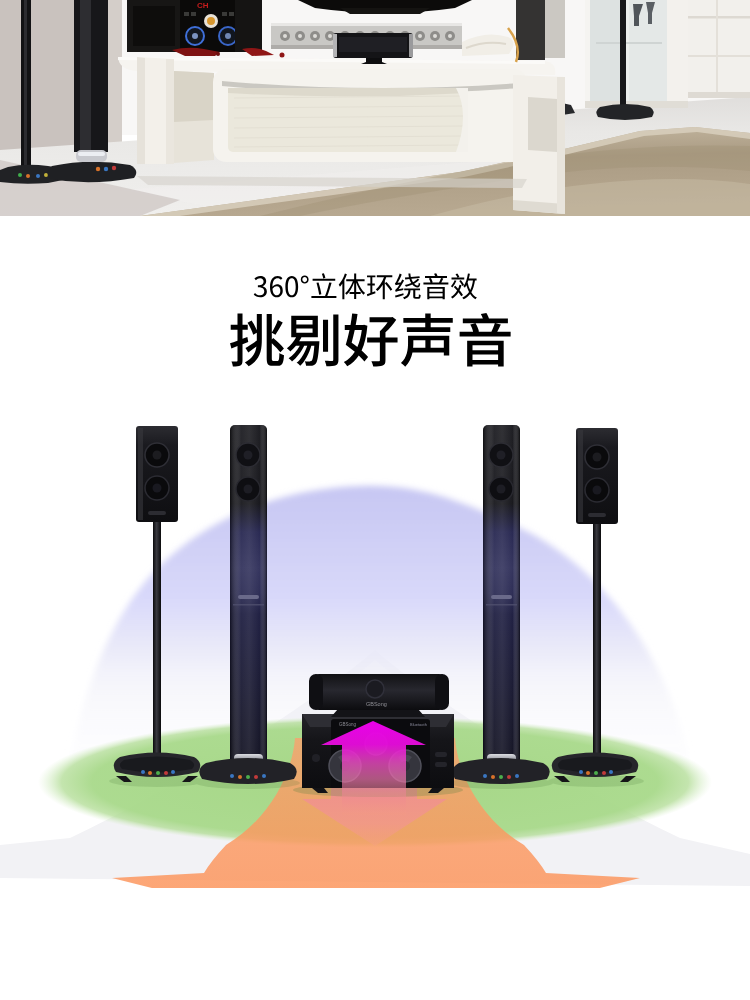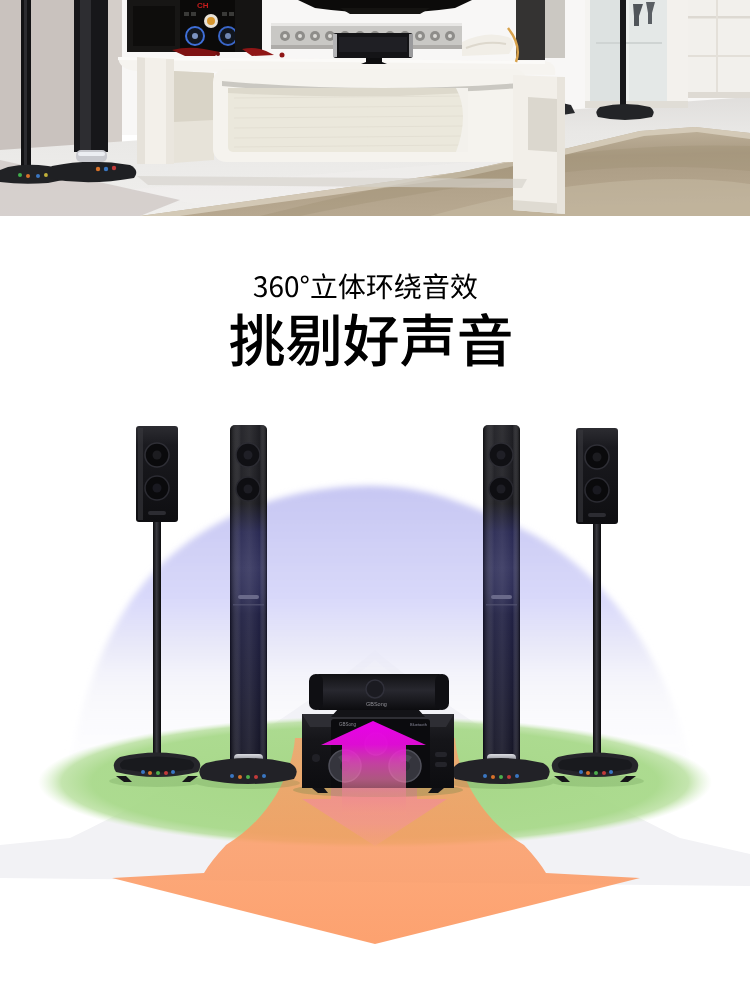--- a/index.html
+++ b/index.html
@@ -1,15 +1,15 @@
 <!DOCTYPE html>
 <html><head><meta charset="utf-8">
 <style>
 html,body{margin:0;padding:0;background:#fff;}
-#page{position:relative;width:750px;height:1000px;background:#fff;overflow:hidden;font-family:"Liberation Sans",sans-serif;}
+#page{position:relative;width:750px;height:888px;background:#fff;overflow:hidden;font-family:"Liberation Sans",sans-serif;}
 </style></head>
 <body>
 <div id="page">
 <svg width="750" height="1000" viewBox="0 0 750 1000" xmlns="http://www.w3.org/2000/svg">
 <defs>
 <linearGradient id="floorg" x1="0" y1="0" x2="0" y2="1">
  <stop offset="0" stop-color="#e0dedc"></stop>
           <stop offset="0.3" stop-color="#e9e8e6"></stop>
           <stop offset="1" stop-color="#f0efed"></stop>
 </linearGradient>

